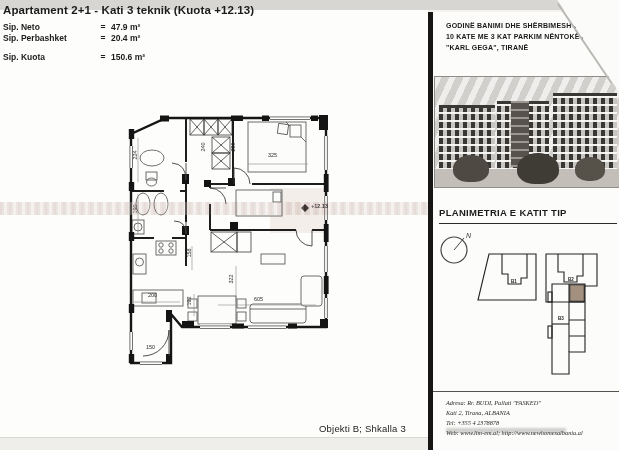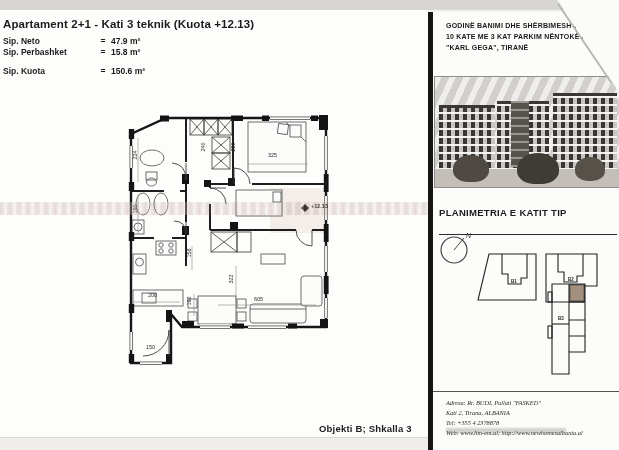--- a/index.html
+++ b/index.html
@@ -10,21 +10,21 @@
     color:#1c1c1c;
   }
   
   .top-strip{position:absolute;left:0;top:0;width:619px;height:10px;background:#d7d6d3;}
   .left-sheet{position:absolute;left:0;top:10px;width:428px;height:427px;background:#fdfdfb;border-bottom:1px solid #d9d8d5;}
   .bottom-strip{position:absolute;left:0;top:438px;width:428px;height:12px;background:#efeeeb;}
   .right-sheet{position:absolute;left:433px;top:12px;width:186px;height:438px;background:#fcfcfa;}
   .panel-bar{position:absolute;left:428px;top:12px;width:5px;height:438px;background:#171615;}
 
   
-  .title-block{position:absolute;left:3px;top:18px;width:320px;}
+  .title-block{position:absolute;left:3px;top:4px;width:320px;}
   .tb-title{font-size:11.5px;font-weight:bold;letter-spacing:.1px;white-space:nowrap;}
   .tb-rows{margin-top:6px;font-size:8.5px;font-weight:bold;}
   .tb-row{display:flex;height:11px;line-height:11px;}
   .tb-row.gap{margin-top:8px;}
   .tb-label{width:92px;}
   .tb-eq{width:16px;text-align:center;}
 
   
   .plan-wrap{position:absolute;left:118px;top:104px;width:222px;height:292px;z-index:1;}
   .plan-wrap svg{position:absolute;left:0;top:0;}
@@ -34,21 +34,21 @@
 
   
   .noise-band{
     position:absolute;left:0;top:202px;width:428px;height:13px;z-index:5;
     background:repeating-linear-gradient(90deg,
       rgba(186,146,136,.30) 0 2px, rgba(140,120,112,.18) 2px 4px,
       rgba(232,214,208,.30) 4px 7px, rgba(172,140,132,.22) 7px 9px);
     filter:blur(.4px);
   }
 
-  .footer-caption{position:absolute;left:319px;top:423px;font-size:9.5px;font-weight:bold;letter-spacing:.2px;}
+  .footer-caption{position:absolute;left:319px;top:423px;font-size:9.5px;font-weight:normal;letter-spacing:.2px;}
 
   
   .project-lines{position:absolute;left:446px;top:21px;width:170px;
     font-size:7px;font-weight:bold;line-height:1.55;letter-spacing:.2px;color:#1a1a1a;z-index:2;}
   .crease{position:absolute;left:540px;top:0;width:79px;height:92px;background:#fbfbf9;
     clip-path:polygon(22% 0,100% 0,100% 100%);z-index:3;}
   .crease-line{position:absolute;left:557px;top:4px;width:1.5px;height:96px;background:#bab8b4;
     transform:rotate(-34deg);transform-origin:top left;z-index:4;}
 
   .photo{position:absolute;left:434px;top:76px;width:184px;height:110px;border:1px solid #8f8d89;
@@ -66,21 +66,21 @@
   .tower{position:absolute;left:76px;top:24px;width:18px;height:66px;background:#57524b;
     background-image:repeating-linear-gradient(0deg,rgba(220,218,214,.5) 0 2px,transparent 2px 8px);}
   .ground{position:absolute;left:0;bottom:0;width:100%;height:18px;background:#c3bfb8;}
   .tree{position:absolute;border-radius:50% 50% 42% 42%;}
   .tree1{left:18px;bottom:5px;width:36px;height:27px;background:#4e4a43;}
   .tree2{left:82px;bottom:3px;width:42px;height:31px;background:#3f3c36;}
   .tree3{left:140px;bottom:6px;width:30px;height:24px;background:#565249;}
 
   .section-heading{position:absolute;left:439px;top:207px;width:178px;
     font-size:9.5px;font-weight:bold;letter-spacing:.3px;
-    border-bottom:1.5px solid #2a2a2a;padding-bottom:16px;}
+    border-bottom:1.5px solid #2a2a2a;padding-bottom:5px;}
   .siteplan-wrap{position:absolute;left:434px;top:228px;width:184px;height:162px;}
   .addr-divider{position:absolute;left:433px;top:391px;width:186px;border-top:1px solid #55524e;}
   .address-lines{position:absolute;left:446px;top:398px;width:170px;
     font-size:6.3px;font-style:italic;line-height:1.6;color:#2b2a28;font-family:"Liberation Serif","DejaVu Serif",serif;}
   .addr-smudge{position:absolute;left:446px;top:428px;width:120px;height:5px;
     background:rgba(80,78,74,.25);filter:blur(1px);}
 </style>
 </head>
 <body>
 
@@ -96,21 +96,21 @@
     <div class="tb-title">Apartament 2+1  - Kati 3 teknik (Kuota +12.13)</div>
     <div class="tb-rows" id="area-rows">
         <div class="tb-row">
           <span class="tb-label">Sip. Neto</span>
           <span class="tb-eq">=</span>
           <span class="tb-val">47.9 m²</span>
         </div>
         <div class="tb-row">
           <span class="tb-label">Sip. Perbashket</span>
           <span class="tb-eq">=</span>
-          <span class="tb-val">15.8 m²</span>
+          <span class="tb-val">20.4 m²</span>
         </div>
         <div class="tb-row gap">
           <span class="tb-label">Sip. Kuota</span>
           <span class="tb-eq">=</span>
           <span class="tb-val">150.6 m²</span>
         </div>
       </div>
   </div>
 
   <div class="plan-wrap">

